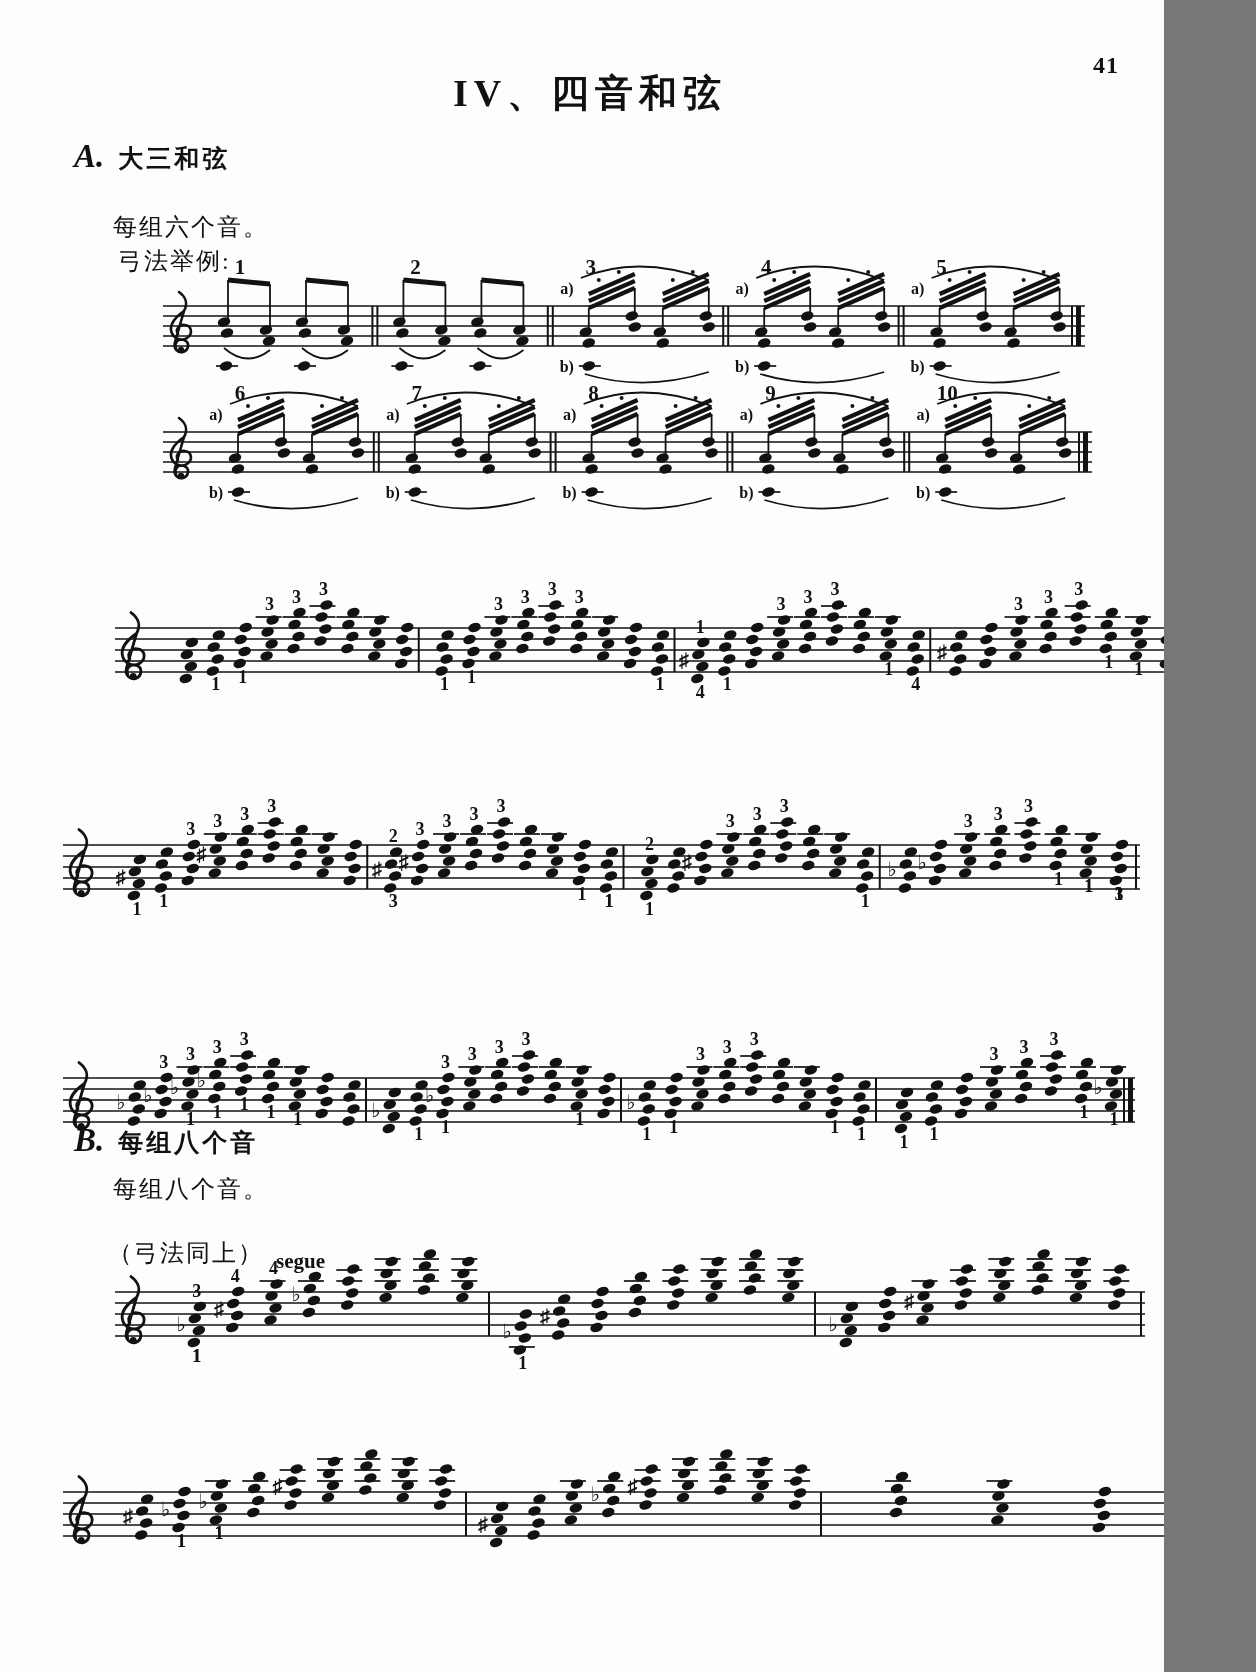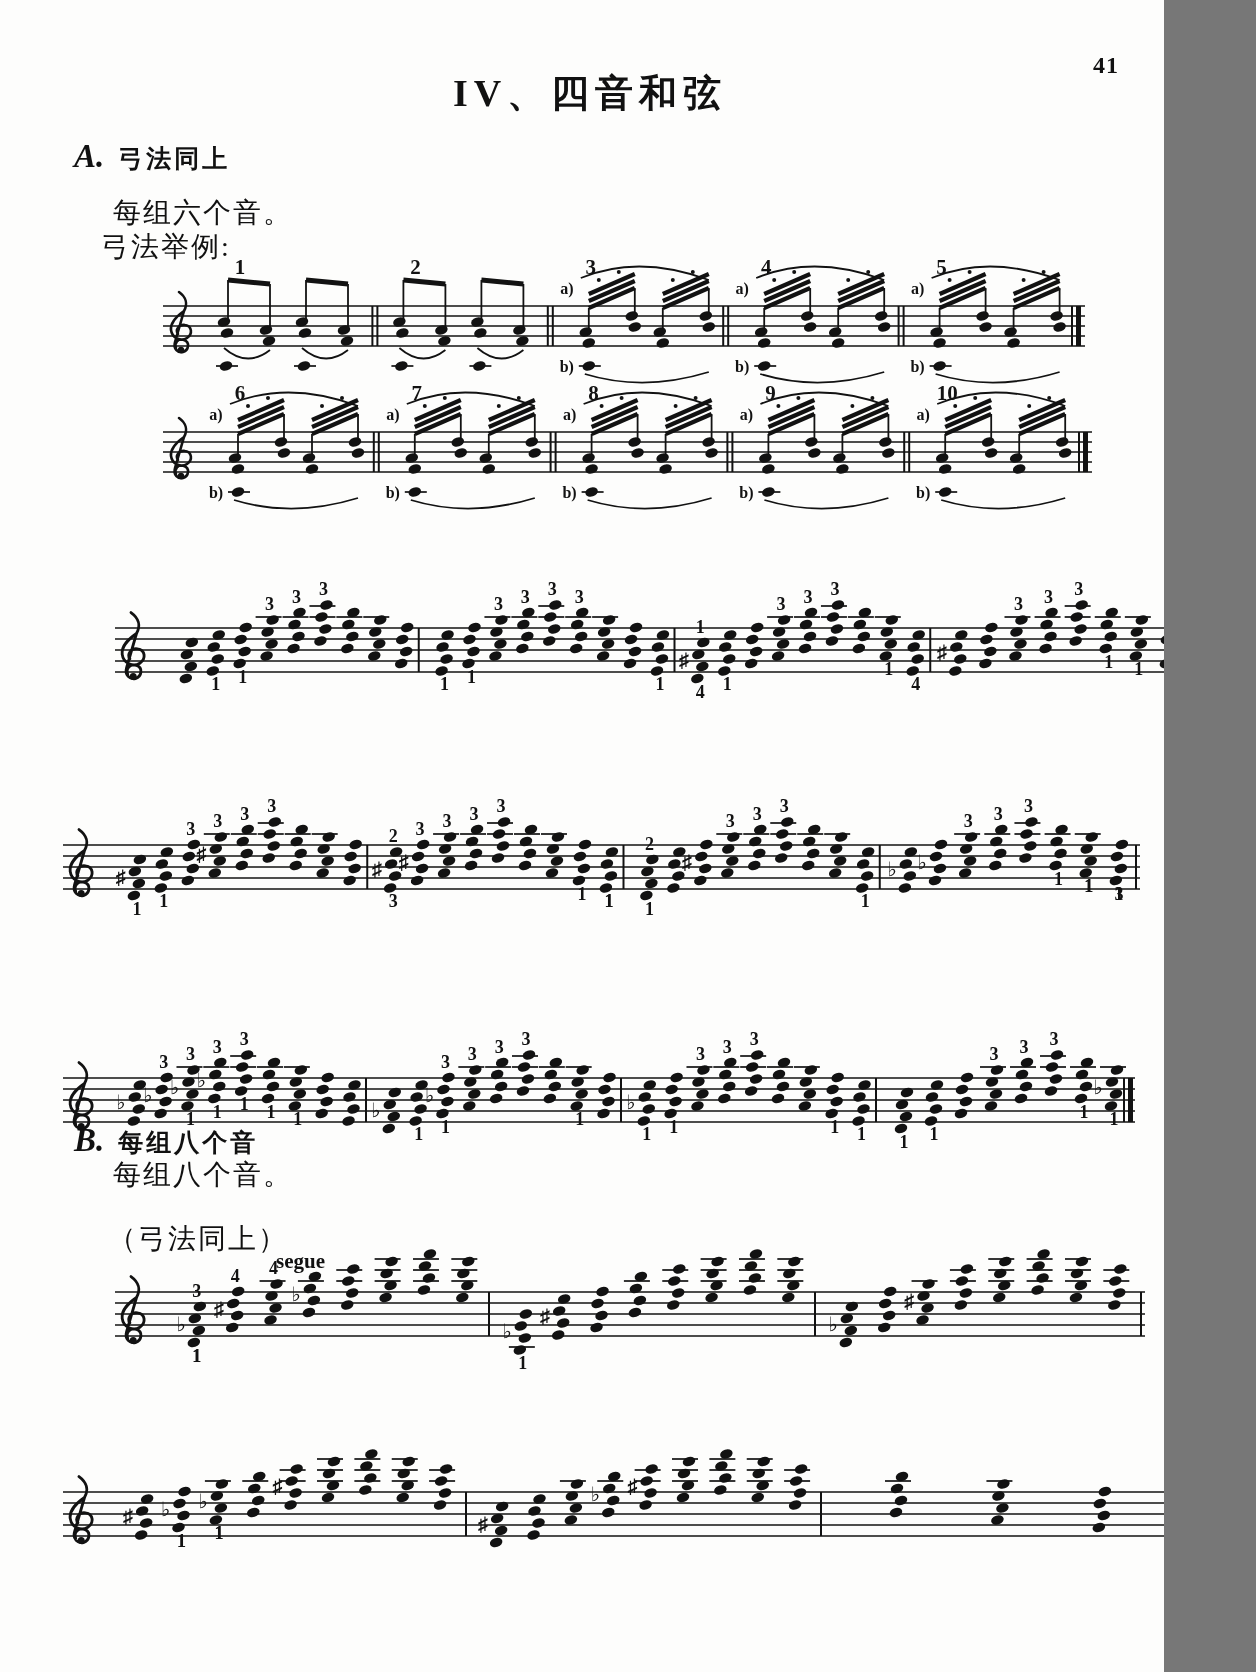--- a/index.html
+++ b/index.html
@@ -6,39 +6,39 @@
   .page{position:relative;width:1164px;height:1672px;background:#fdfdfc;color:#111;
         font-family:"Liberation Serif","DejaVu Serif",serif;overflow:hidden;}
   .abs{position:absolute;white-space:nowrap;}
   .page-number{left:1093px;top:52px;font-size:24px;font-weight:bold;letter-spacing:1px;}
   .title{left:0;top:68px;width:1180px;text-align:center;font-size:38px;font-weight:bold;letter-spacing:6px;}
   .sec-head{display:flex;align-items:baseline;gap:14px;}
   .sec-a{left:74px;top:138px;}
   .sec-b{left:74px;top:1122px;}
   .sec-letter{font-size:33px;font-weight:bold;font-style:italic;}
   .sec-title{font-size:25px;font-weight:bold;font-family:"Liberation Sans","DejaVu Sans",sans-serif;letter-spacing:3px;}
-  .note-text{font-size:28px;font-family:Liberation Serif, serif;letter-spacing:2px;}
+  .note-text{font-size:24px;font-family:Liberation Serif, serif;letter-spacing:2px;margin-top:17px;}
   .na1{left:113px;top:194px;}
-  .na2{left:101px;top:228px;}
+  .na2{left:118px;top:228px;}
   .nb1{left:113px;top:1156px;}
   .nb2{left:108px;top:1220px;}
   .segue{left:276px;top:1249px;font-size:21px;font-weight:bold;}
   svg{position:absolute;left:0;top:0;}
   svg text{font-family:"Liberation Serif","DejaVu Serif",serif;}
 </style>
 </head>
 <body>
 
 <div class="page">
   <div class="abs page-number">41</div>
   <div class="abs title">IV、四音和弦</div>
 
   <div class="abs sec-head sec-a">
     <span class="sec-letter">A.</span>
-    <span class="sec-title">弓法同上</span>
+    <span class="sec-title">大三和弦</span>
   </div>
   <div class="abs note-text na1">每组六个音。</div>
   <div class="abs note-text na2">弓法举例:</div>
 
   <div class="abs sec-head sec-b">
     <span class="sec-letter">B.</span>
     <span class="sec-title">每组八个音</span>
   </div>
   <div class="abs note-text nb1">每组八个音。</div>
   <div class="abs note-text nb2">（弓法同上）</div>

